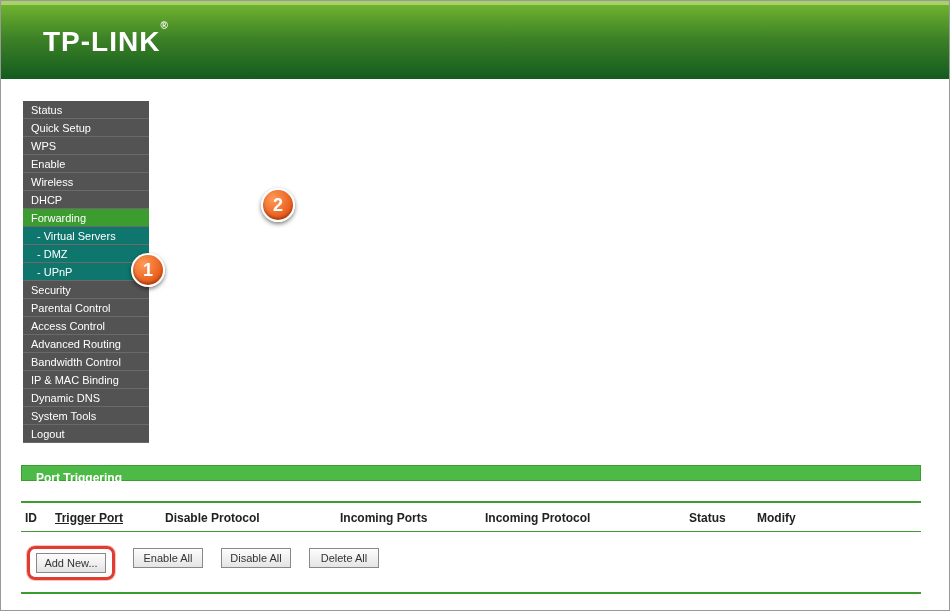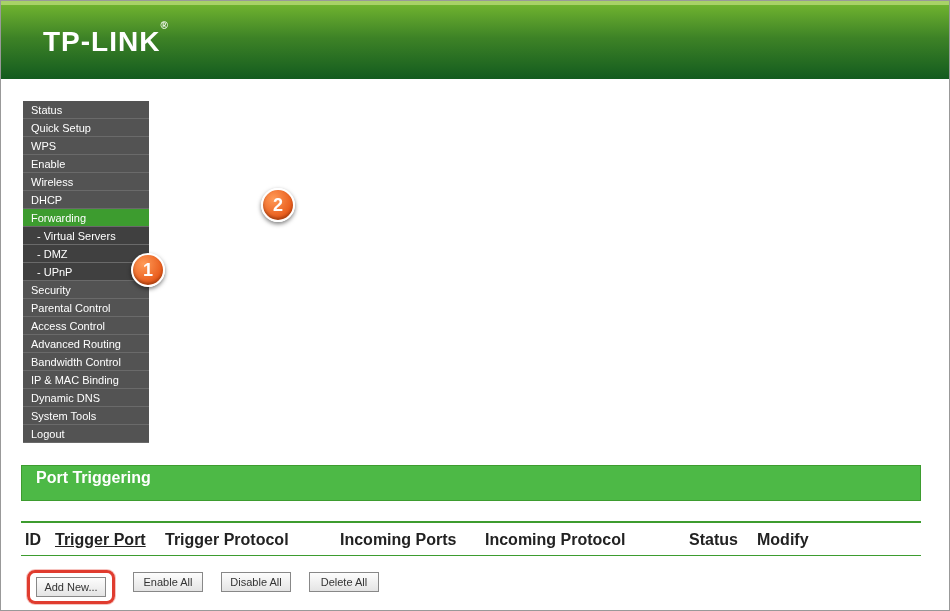--- a/index.html
+++ b/index.html
@@ -46,21 +46,21 @@
     height: 18px;
     line-height: 18px;
     padding-left: 8px;
     border-bottom: 1px solid #6a6a6a;
     cursor: pointer;
   }
   .menu li.cat-active {
     background: #3d9c2f;
     color: #fff;
   }
-  .menu li.sub { padding-left: 14px; background:#404040; }
+  .menu li.sub { padding-left: 14px; background:#0f766e; }
   .menu li.sub-selected {
     background: #4a4a4a;
     border: 2px solid #e03c2f;
     border-radius: 2px;
     height: 20px;
     line-height:16px;
     padding-left:12px;
   }
 
   .divider {
@@ -70,34 +70,34 @@
   }
 
   .content {
     flex: 1;
     padding: 22px 28px 0 20px;
     position:relative;
   }
   .page-title-bar {
     background: #4db946;
     color: #fff;
-    font-size: 16px;
+    font-size: 12px;
     font-weight: bold;
-    height: 36px;
+    height: 16px;
     line-height: 24px;
     padding-left: 14px;
     border:1px solid #3d9c2f;
   }
   .green-line {
     border-bottom: 2px solid #3d9c2f;
     margin-top: 20px;
   }
   .th-row {
     display:flex;
-    font-size: 16px;
+    font-size: 12px;
     font-weight: bold;
     color:#222;
     padding: 8px 4px 6px;
     border-bottom: 1px solid #3d9c2f;
     gap:0;
   }
   .th-row div { white-space: nowrap; }
   .col-id { width:30px; }
   .col-tp { width:110px;text-decoration:underline; }
   .col-tproto { width:175px; }
@@ -183,21 +183,21 @@
   <div class="divider"></div>
 
   <main class="content">
     <div class="page-title-bar">Port Triggering</div>
 
     <div class="green-line"></div>
 
     <div class="th-row">
       <div class="col-id">ID</div>
       <div class="col-tp">Trigger Port</div>
-      <div class="col-tproto">Trigger Protocol</div>
+      <div class="col-tproto">Disable Protocol</div>
       <div class="col-iports">Incoming Ports</div>
       <div class="col-iproto">Incoming Protocol</div>
       <div class="col-status">Status</div>
       <div class="col-modify">Modify</div>
     </div>
 
     <div class="btn-row">
       <span class="highlight-box">
         <button class="btn">Add New...</button>
       </span>

